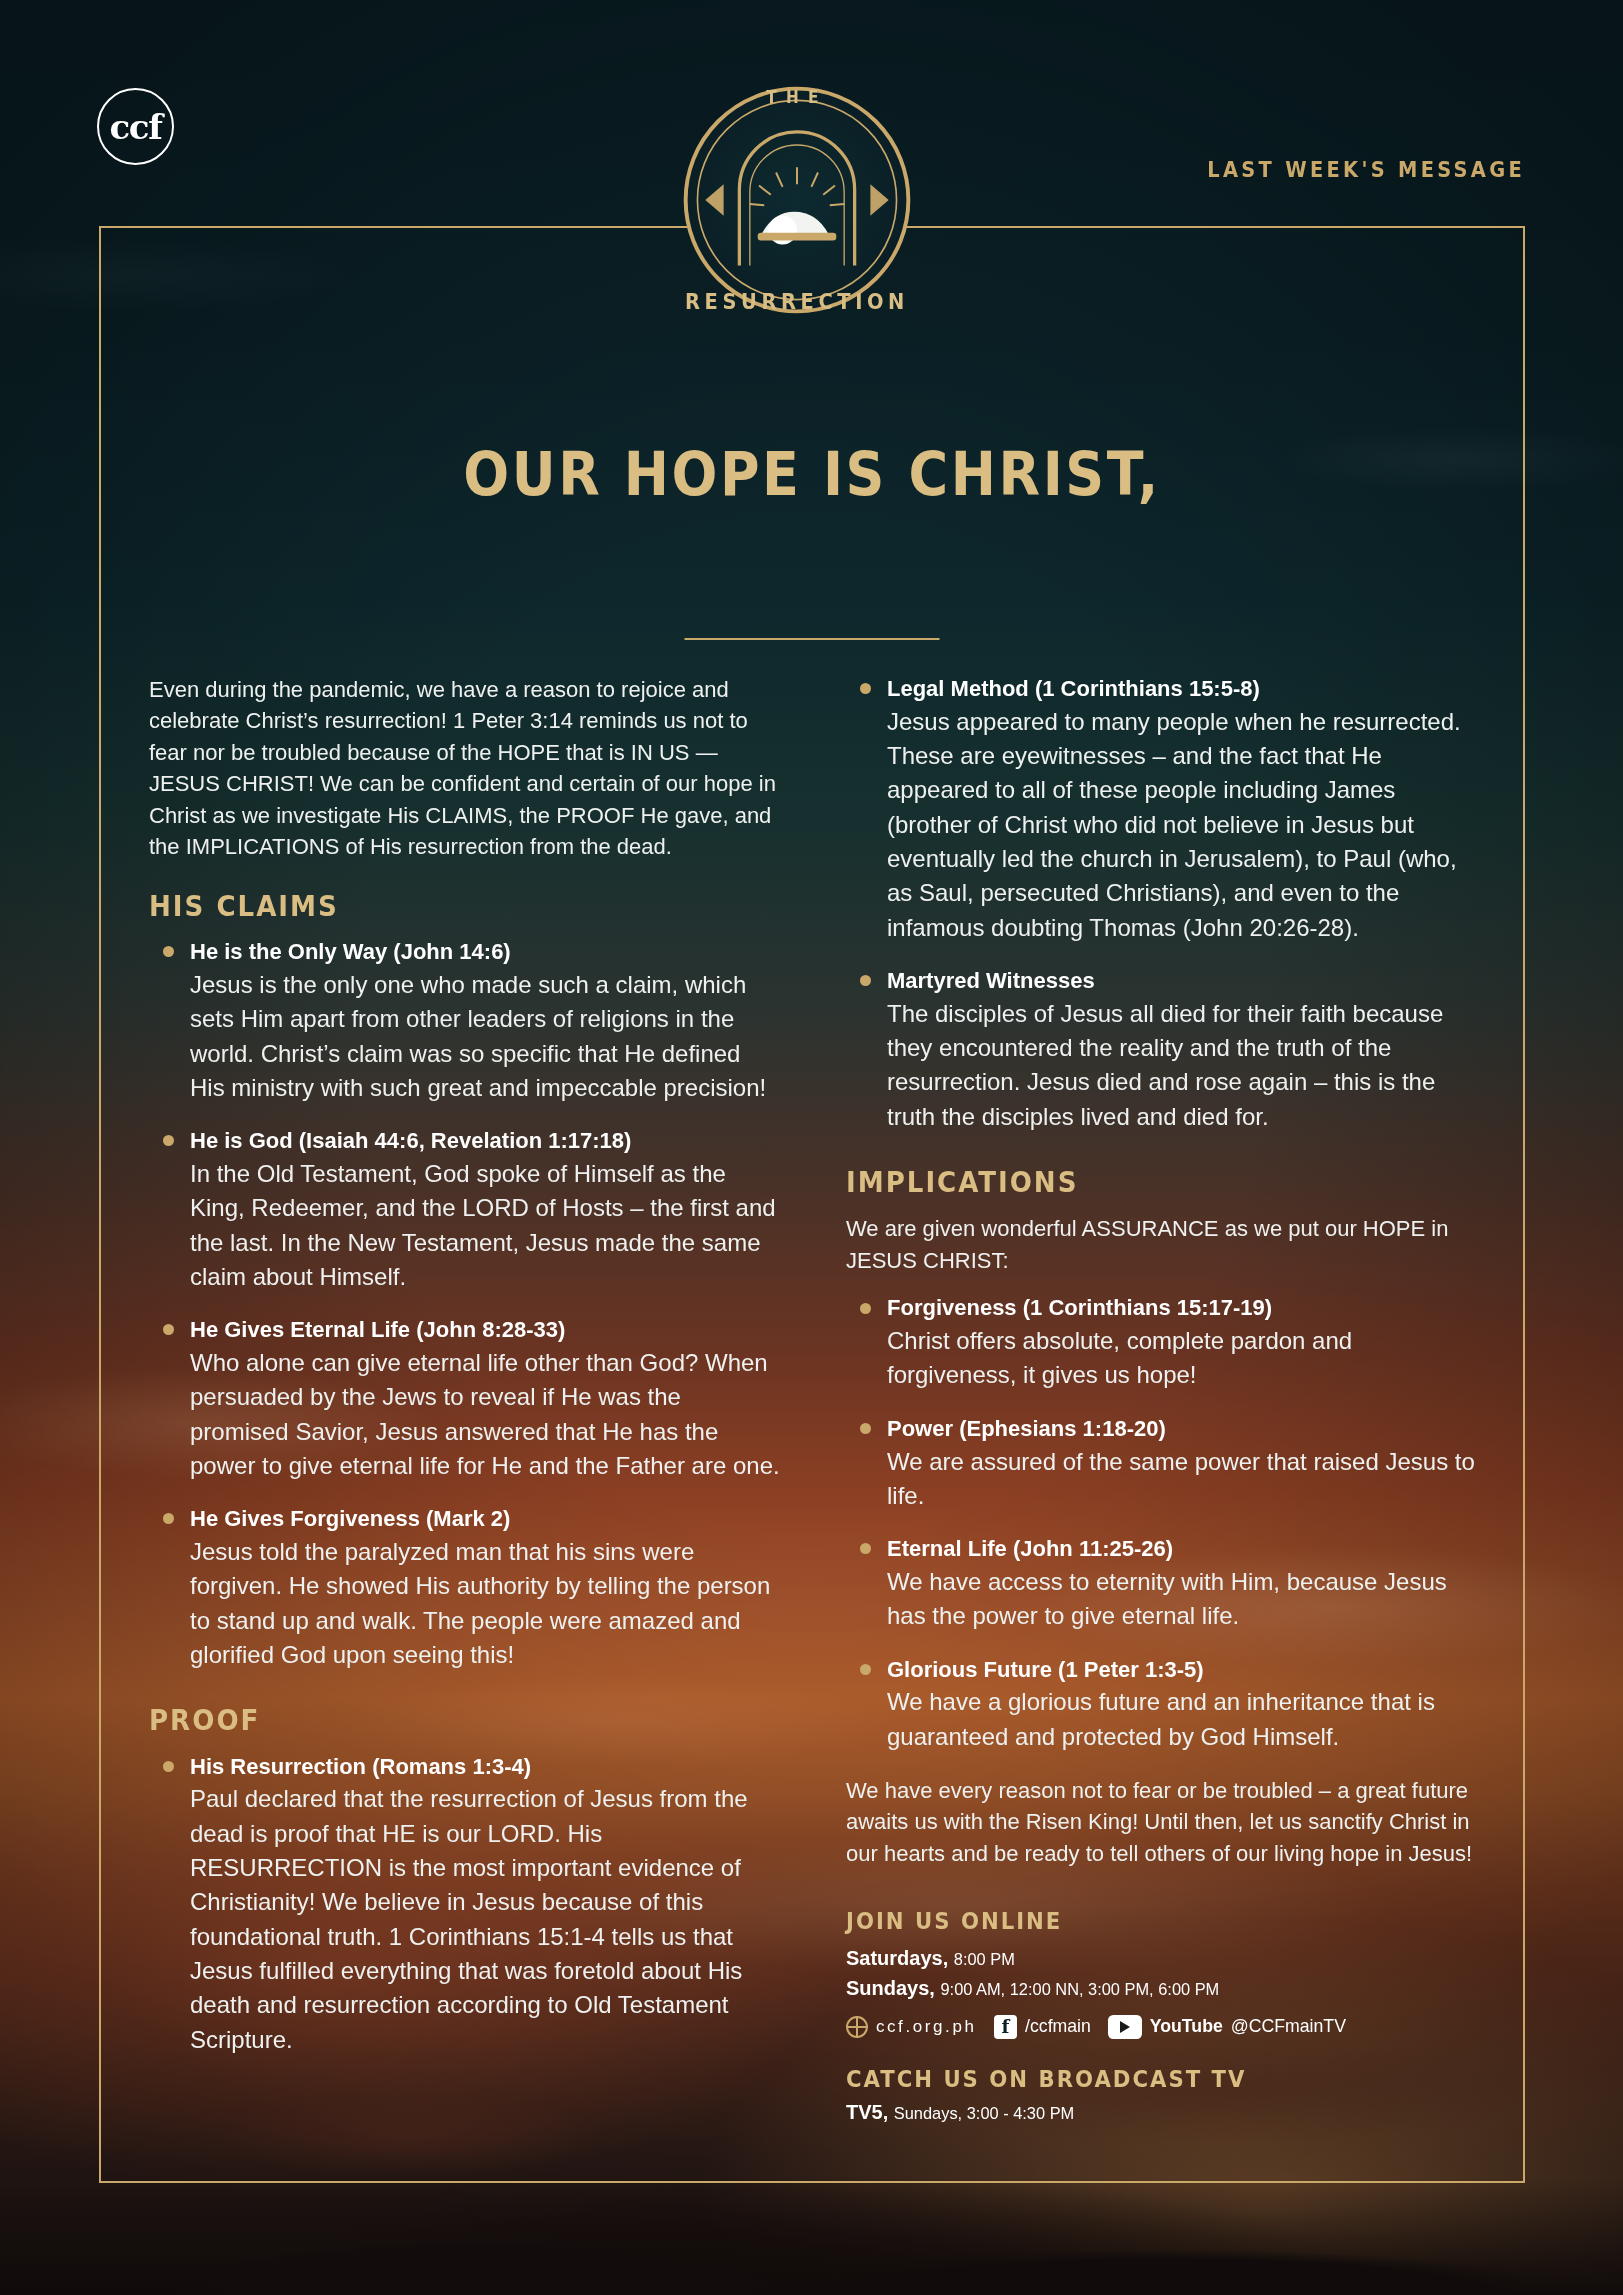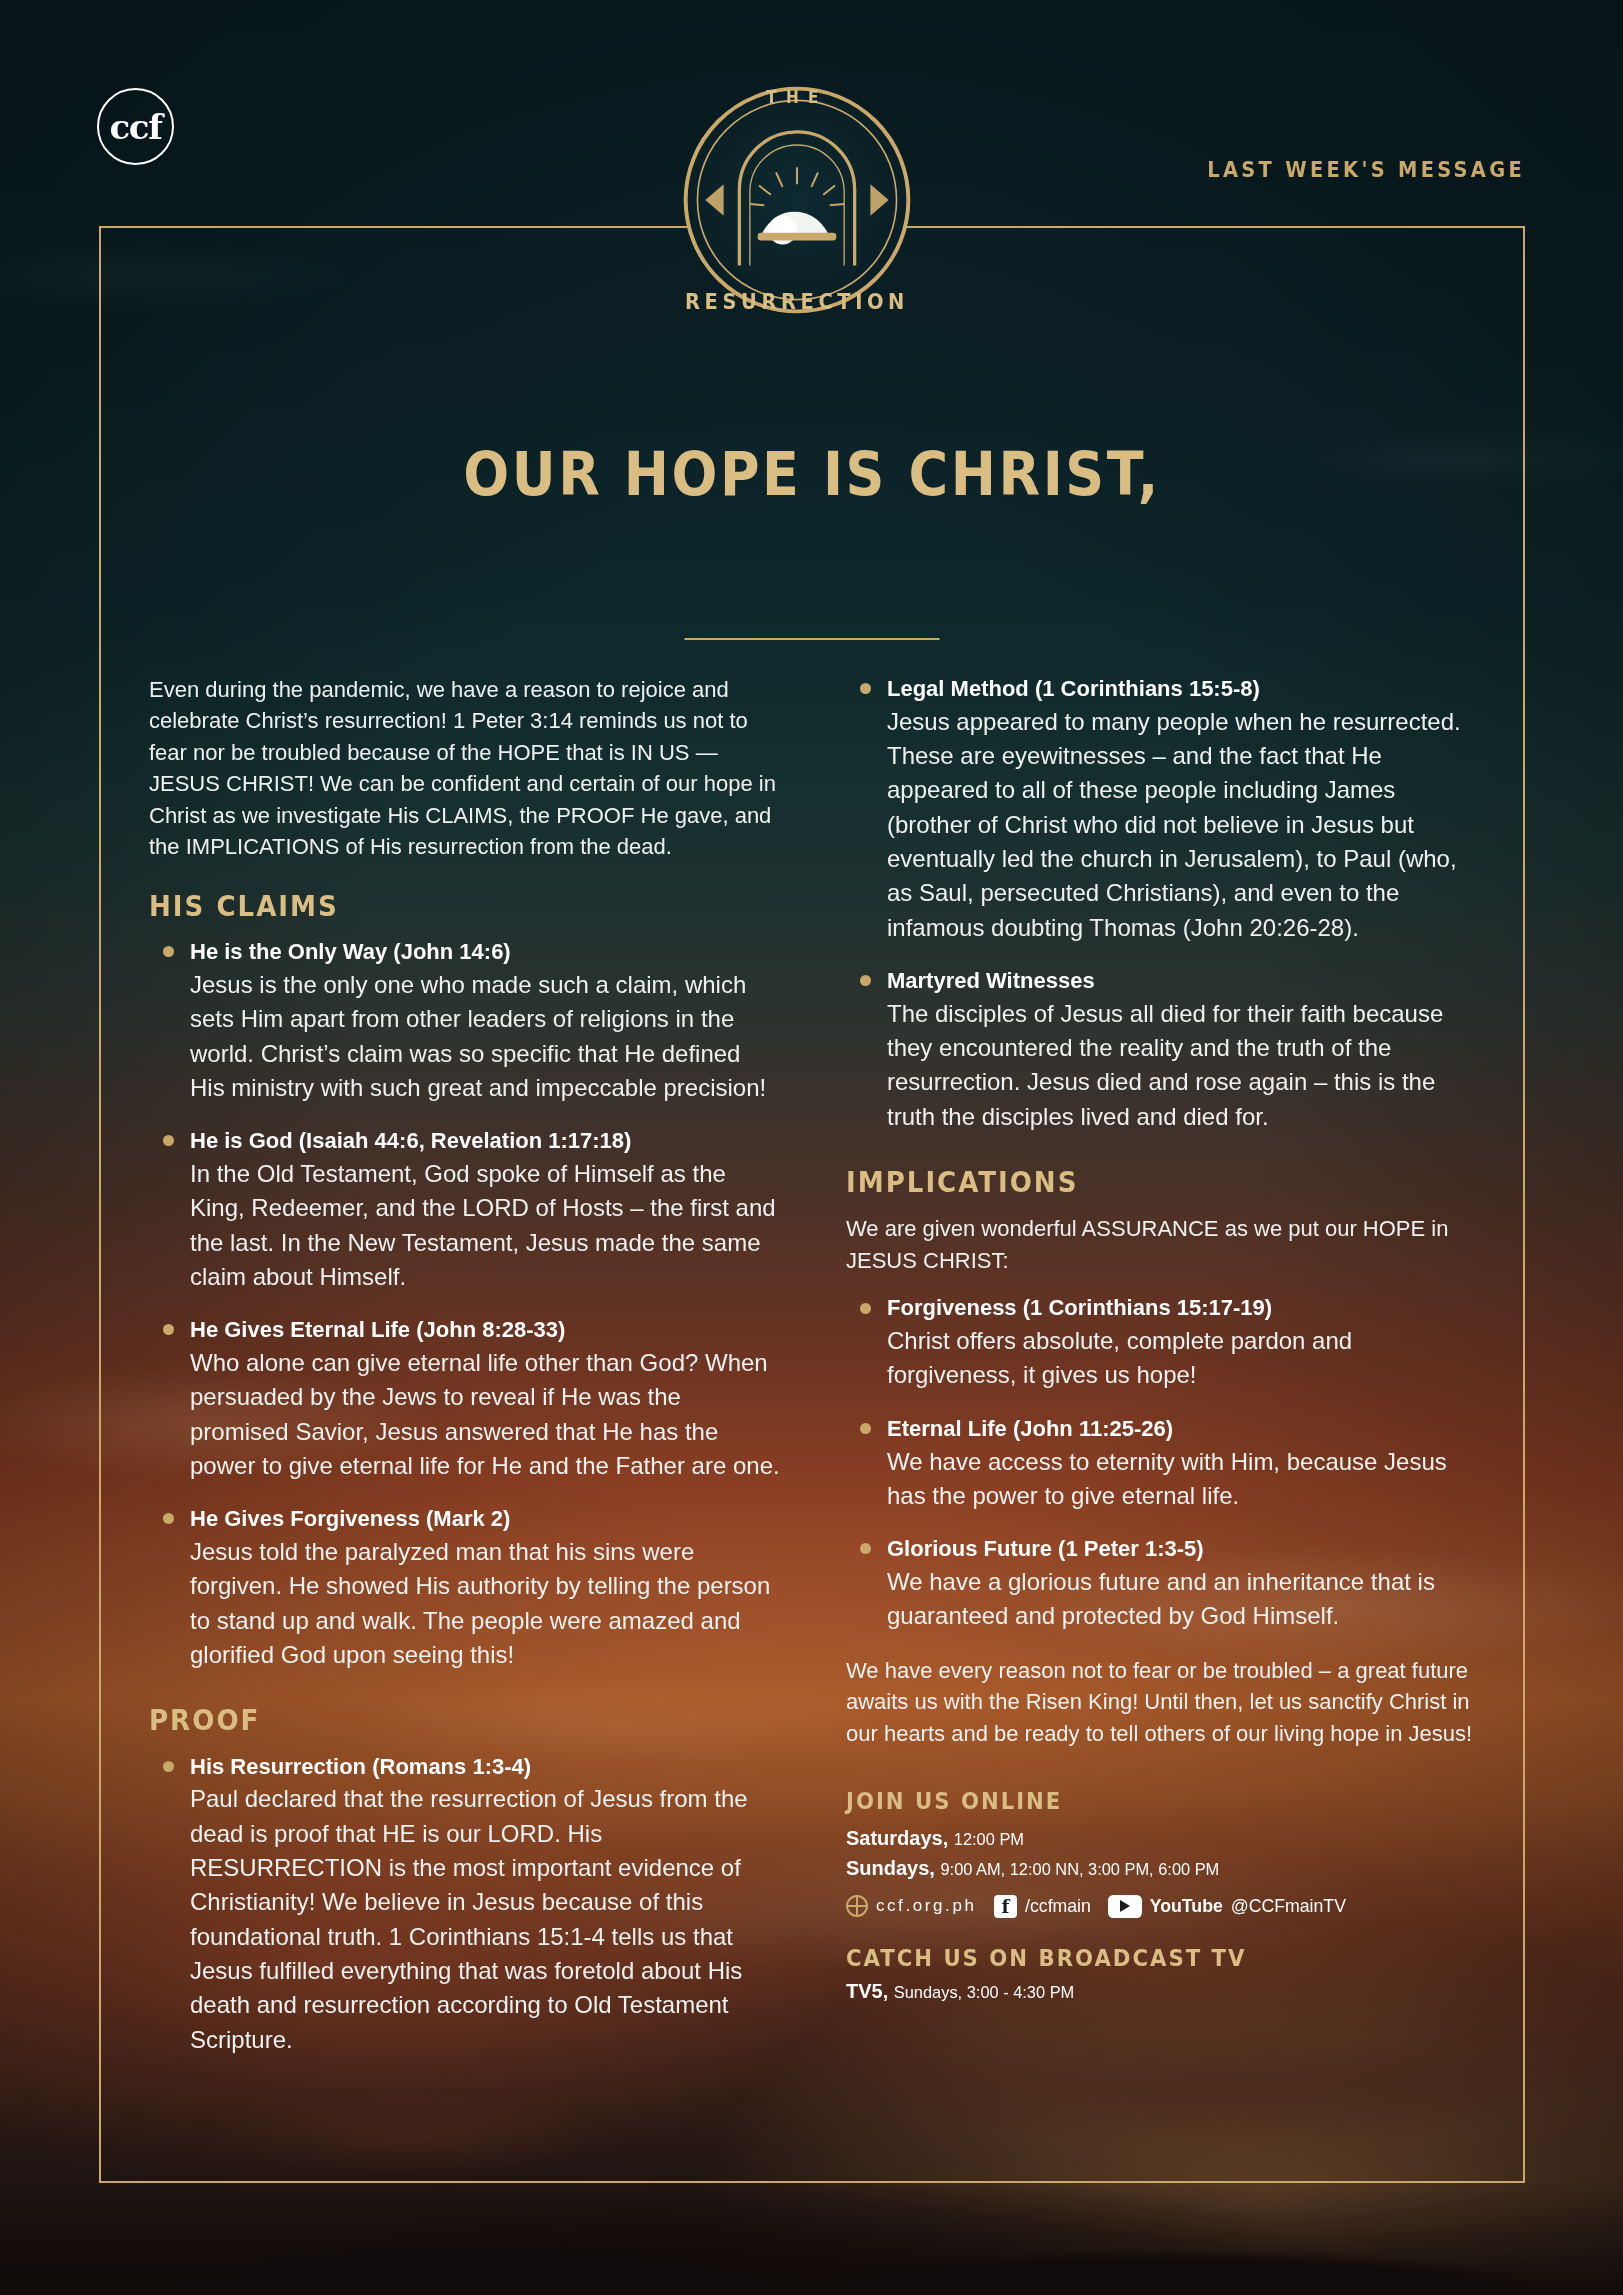--- a/index.html
+++ b/index.html
@@ -346,37 +346,42 @@
     <p class="body">We are given wonderful ASSURANCE as we put our HOPE in JESUS CHRIST:</p>
 
     <ul class="bullets">
       <li>
         <span class="dot"></span>
         <span class="item-title">Forgiveness (1 Corinthians 15:17-19)</span>
         <span class="item-text">Christ offers absolute, complete pardon and forgiveness, it gives us hope!</span>
       </li>
       <li>
         <span class="dot"></span>
+        <span class="item-title">Power (Ephesians 1:18-20)</span>
+        <span class="item-text">We are assured of the same power that raised Jesus to life.</span>
+      </li>
+      <li>
+        <span class="dot"></span>
         <span class="item-title">Eternal Life (John 11:25-26)</span>
         <span class="item-text">We have access to eternity with Him, because Jesus has the power to give eternal life.</span>
       </li>
       <li>
         <span class="dot"></span>
         <span class="item-title">Glorious Future (1 Peter 1:3-5)</span>
         <span class="item-text">We have a glorious future and an inheritance that is guaranteed and protected by God Himself.</span>
       </li>
     </ul>
 
     <p class="body">We have every reason not to fear or be troubled – a great future awaits us with the Risen King! Until then, let us sanctify Christ in our hearts and be ready to tell others of our living hope in Jesus!</p>
 
     <div class="footer">
       <h3>JOIN US ONLINE</h3>
       <div class="sched">
         <b>Saturdays,</b>
-        <span class="sm">12:00 PM</span>
+        <span class="sm">8:00 PM</span>
       </div>
       <div class="sched">
         <b>Sundays,</b>
         <span class="sm">9:00 AM, 12:00 NN, 3:00 PM, 6:00 PM</span>
       </div>
 
       <div class="socials">
         <span class="chip">
           <span class="globe"></span>
           <span class="web-text">ccf.org.ph</span>

